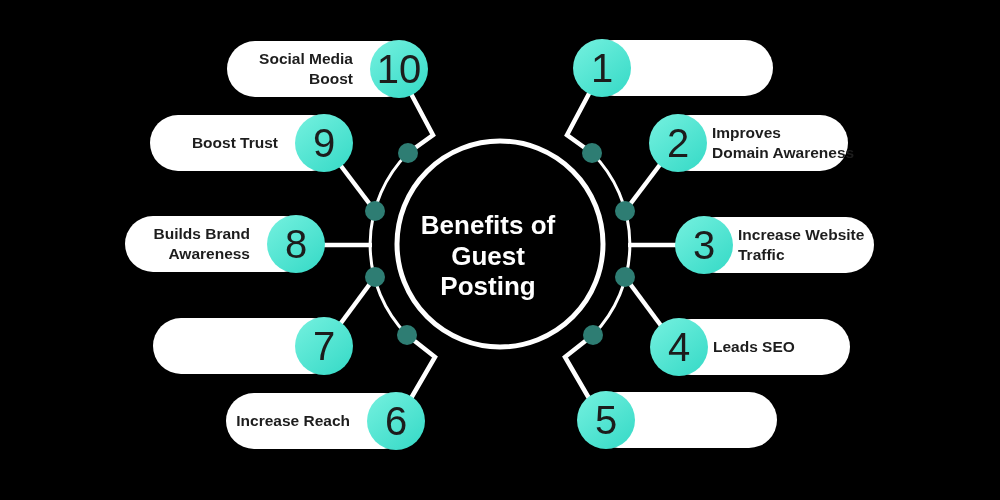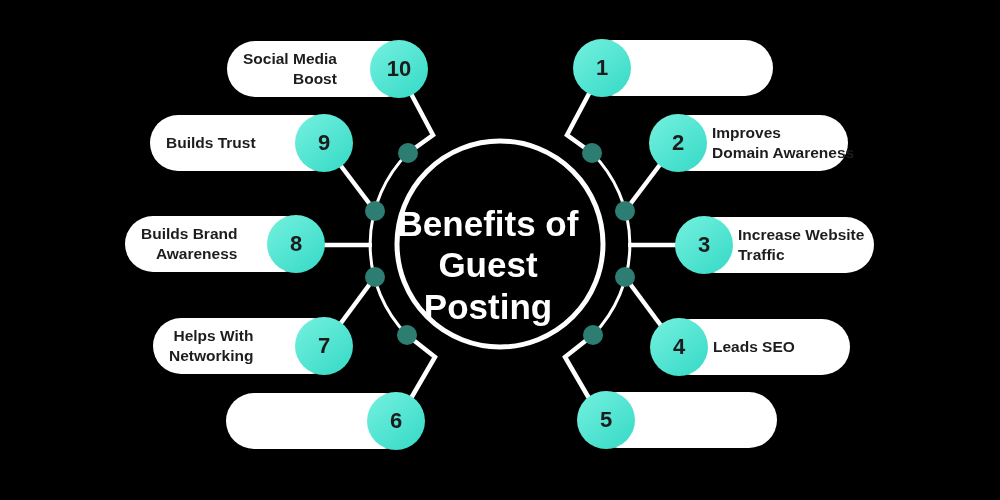--- a/index.html
+++ b/index.html
@@ -9,24 +9,24 @@
     font-family: "Liberation Sans", sans-serif;
     overflow: hidden;
     position: relative;
   }
   .canvas { position: absolute; inset: 0; width: 1000px; height: 500px; }
 
   svg.wires { position: absolute; left: 0; top: 0; z-index: 1; }
 
   .center-title {
     position: absolute; z-index: 2;
-    left: 370px; top: 203px; width: 236px;
+    left: 370px; top: 210px; width: 236px;
     text-align: center;
     color: #ffffff;
-    font-size: 35px; font-weight: 700;
+    font-size: 26px; font-weight: 700;
     line-height: 1.18;
     white-space: pre;
   }
 
   .pill {
     position: absolute; z-index: 2;
     height: 56px;
     background: #ffffff;
     border-radius: 28px;
     display: flex; align-items: center;
@@ -36,23 +36,23 @@
     font-size: 15.5px; font-weight: 700;
     color: #1d1d1d; line-height: 1.32;
     white-space: pre;
   }
   .badge {
     position: absolute; top: -1px;
     width: 58px; height: 58px;
     border-radius: 50%;
     background: linear-gradient(140deg, #70efdd 8%, #3cdcc9 88%);
     display: flex; align-items: center; justify-content: center;
-    font-size: 22px; font-weight: 700; color: #1c1c1c;
+    font-size: 40px; font-weight: 400; color: #1c1c1c;
   }
-  .side-left  { justify-content: flex-start;  padding-right: 62px; padding-left: 16px; }
+  .side-left  { justify-content: flex-end;  padding-right: 62px; padding-left: 16px; }
   .side-right { justify-content: flex-start; padding-left: 50px; padding-right: 6px; }
   .side-left  .pill-label { text-align: right; }
   .side-left  .badge { right: -13px; }
   .side-right .badge { left: -13px; }
 
   
   .p10 { left: 227px; top: 41px;  width: 188px; }
   .p9  { left: 150px; top: 115px; width: 190px; }
   .p8  { left: 125px; top: 216px; width: 187px; }
   .p7  { left: 153px; top: 318px; width: 187px; }
@@ -121,34 +121,33 @@
   </div>
   <div class="pill side-right p4">
     <span class="badge">4</span>
     <span class="pill-label">Leads SEO</span>
   </div>
   <div class="pill side-right p5">
     <span class="badge">5</span>
   </div>
 
   <div class="pill side-left p6">
+    <span class="pill-label">Increase Reach</span>
     <span class="badge">6</span>
   </div>
   <div class="pill side-left p7">
-    <span class="pill-label">Helps With
-Networking</span>
     <span class="badge">7</span>
   </div>
   <div class="pill side-left p8">
     <span class="pill-label">Builds Brand
 Awareness</span>
     <span class="badge">8</span>
   </div>
   <div class="pill side-left p9">
-    <span class="pill-label">Builds Trust</span>
+    <span class="pill-label">Boost Trust</span>
     <span class="badge">9</span>
   </div>
   <div class="pill side-left p10">
     <span class="pill-label">Social Media
 Boost</span>
     <span class="badge">10</span>
   </div>
 
 </div>
 

